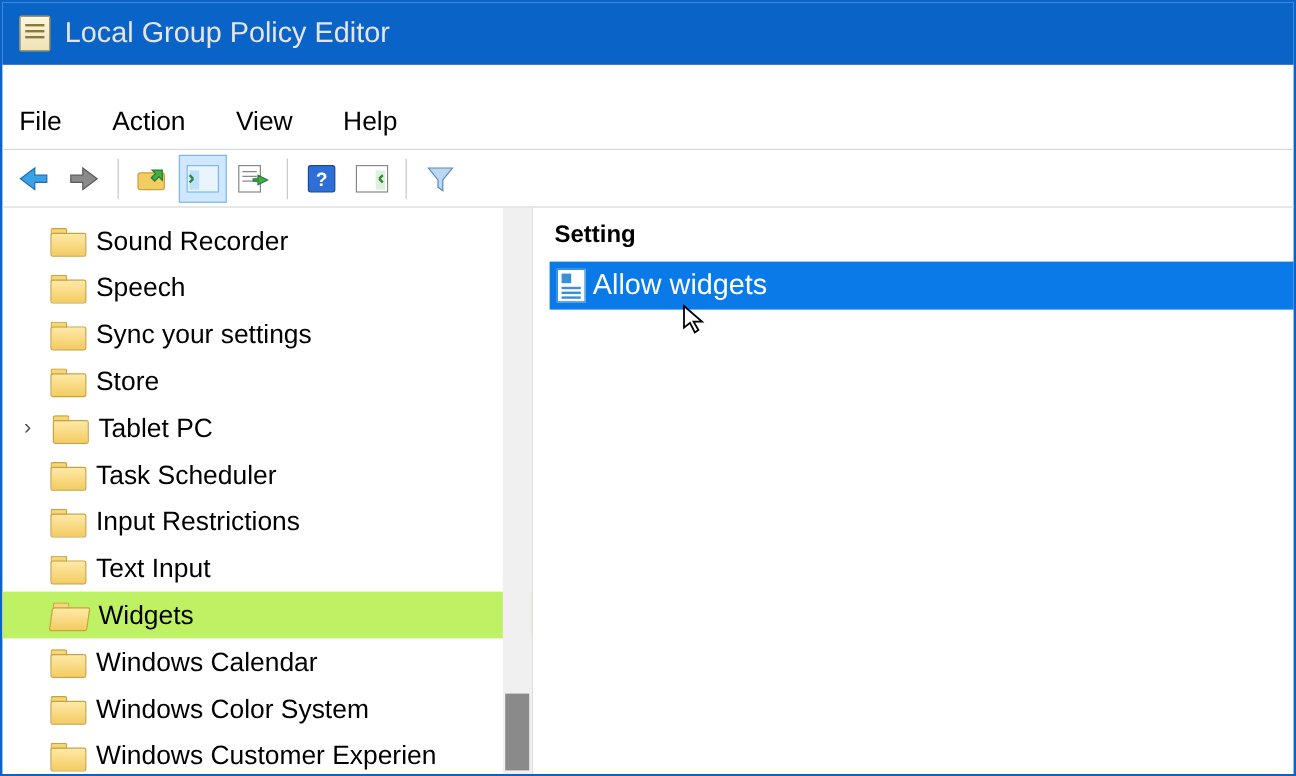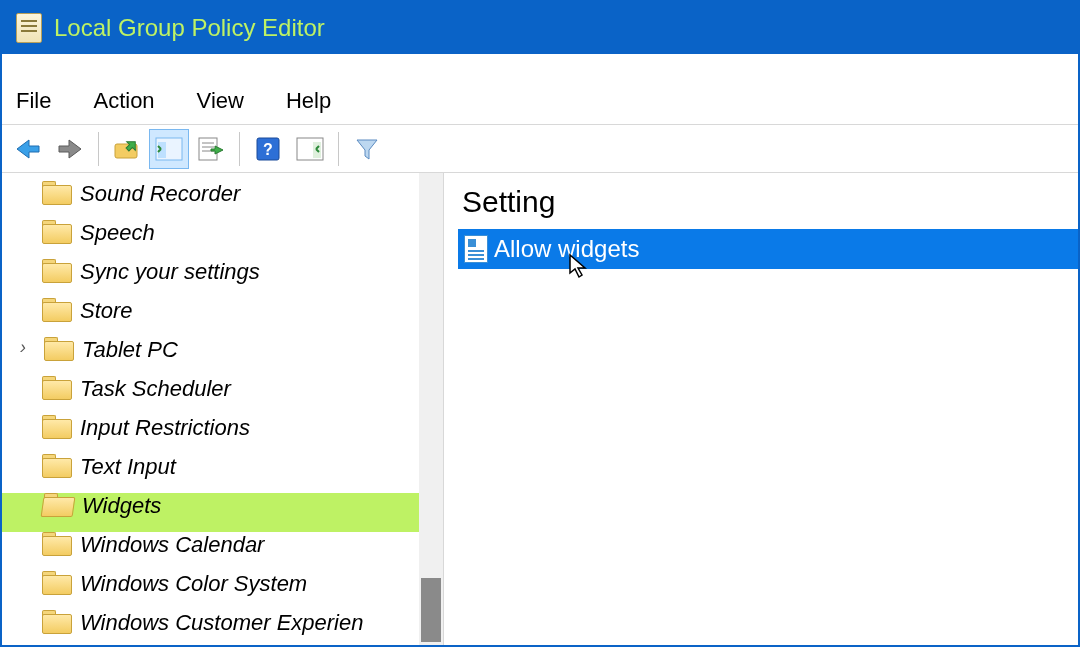--- a/index.html
+++ b/index.html
@@ -1,38 +1,38 @@
 <!DOCTYPE html>
 <html><head>
 <meta charset="utf-8">
 <style>
   * { box-sizing: border-box; margin: 0; padding: 0; }
   html, body { width: 1080px; height: 647px; font-family: "Segoe UI", Tahoma, sans-serif; font-size: 22px; background: #fff; overflow: hidden; }
   .window { width: 1080px; height: 647px; border: 2px solid #0a63c7; display: flex; flex-direction: column; }
-  .titlebar { background: #0a63c7; color: #bef264; display: flex; align-items: center; height: 52px; padding: 0 14px; gap: 12px; }
+  .titlebar { background: #0a63c7; color: #e5e5e5; display: flex; align-items: center; height: 52px; padding: 0 14px; gap: 12px; }
   .titlebar .title { font-size: 24px; font-weight: 400; }
   .menubar { display: flex; align-items: center; height: 48px; border-bottom: 1px solid #d8d8d8; padding: 0 10px; gap: 34px; font-size: 22px; margin-top: 23px; }
   .menubar .menu-item { padding: 4px 4px; cursor: default; }
   .toolbar { display: flex; align-items: center; height: 48px; border-bottom: 1px solid #d8d8d8; padding: 0 6px; gap: 2px; }
   .toolbar .tb-sep { width: 1px; height: 34px; background: #c8c8c8; margin: 0 6px; }
   .toolbar .tb-btn { width: 40px; height: 40px; display: flex; align-items: center; justify-content: center; border: 1px solid transparent; }
   .toolbar .tb-btn.active { background: #cfe8ff; border: 1px solid #7ab8f0; }
   .content { flex: 1; display: flex; min-height: 0; }
   .tree-pane { width: 442px; border-right: 1px solid #d8d8d8; position: relative; overflow: hidden; padding-top: 8px; }
   .tree-list { list-style: none; }
-  .tree-item { display: flex; align-items: flex-start; height: 39px; padding-left: 40px; gap: 10px; font-size: 22px; white-space: nowrap; cursor: default; font-style: italic; }
+  .tree-item { display: flex; align-items: center; height: 39px; padding-left: 40px; gap: 10px; font-size: 22px; white-space: nowrap; cursor: default; }
   .tree-item.has-expander { padding-left: 10px; }
   .tree-item .expander { width: 22px; text-align: center; color: #555; font-size: 18px; }
   .tree-item.selected { background: #bef264; }
   .tree-item.selected .folder-icon-open { filter: none; }
   .tree-item .label { }
   .scrollbar-stub { position: absolute; right: 0; top: 0; width: 24px; height: 100%; background: #f0f0f0; }
   .scrollbar-thumb { position: absolute; right: 2px; width: 20px; background: #8a8a8a; top: 405px; height: 64px; border-radius: 0; }
   .settings-pane { flex: 1; display: flex; flex-direction: column; padding: 12px 0 0 14px; }
-  .settings-header { font-size: 30px; padding: 0 1px 10px 4px; }
+  .settings-header { font-size: 20px; padding: 0 1px 10px 4px; font-weight: bold; }
   .setting-row { display: flex; align-items: center; height: 40px; gap: 6px; padding-left: 6px; cursor: default; }
   .setting-row.selected { background: #0a7ae8; color: #fff; }
   .setting-row .label { font-size: 24px; }
   .cursor { position: absolute; pointer-events: none; }
   
   .folder-icon { width: 28px; height: 22px; position: relative; }
   .folder-icon::before { content: ""; position: absolute; top: 0; left: 0; width: 12px; height: 5px; background: #f5d67b; border: 1px solid #c9a23a; border-bottom: none; border-radius: 2px 2px 0 0; }
   .folder-icon::after { content: ""; position: absolute; top: 4px; left: 0; width: 28px; height: 18px; background: linear-gradient(#ffe9a8, #f3cc62); border: 1px solid #c9a23a; border-radius: 2px; }
   .folder-icon-open { width: 30px; height: 22px; position: relative; }
   .folder-icon-open::before { content: ""; position: absolute; top: 0; left: 2px; width: 12px; height: 5px; background: #f5d67b; border: 1px solid #c9a23a; border-bottom: none; border-radius: 2px 2px 0 0; }

